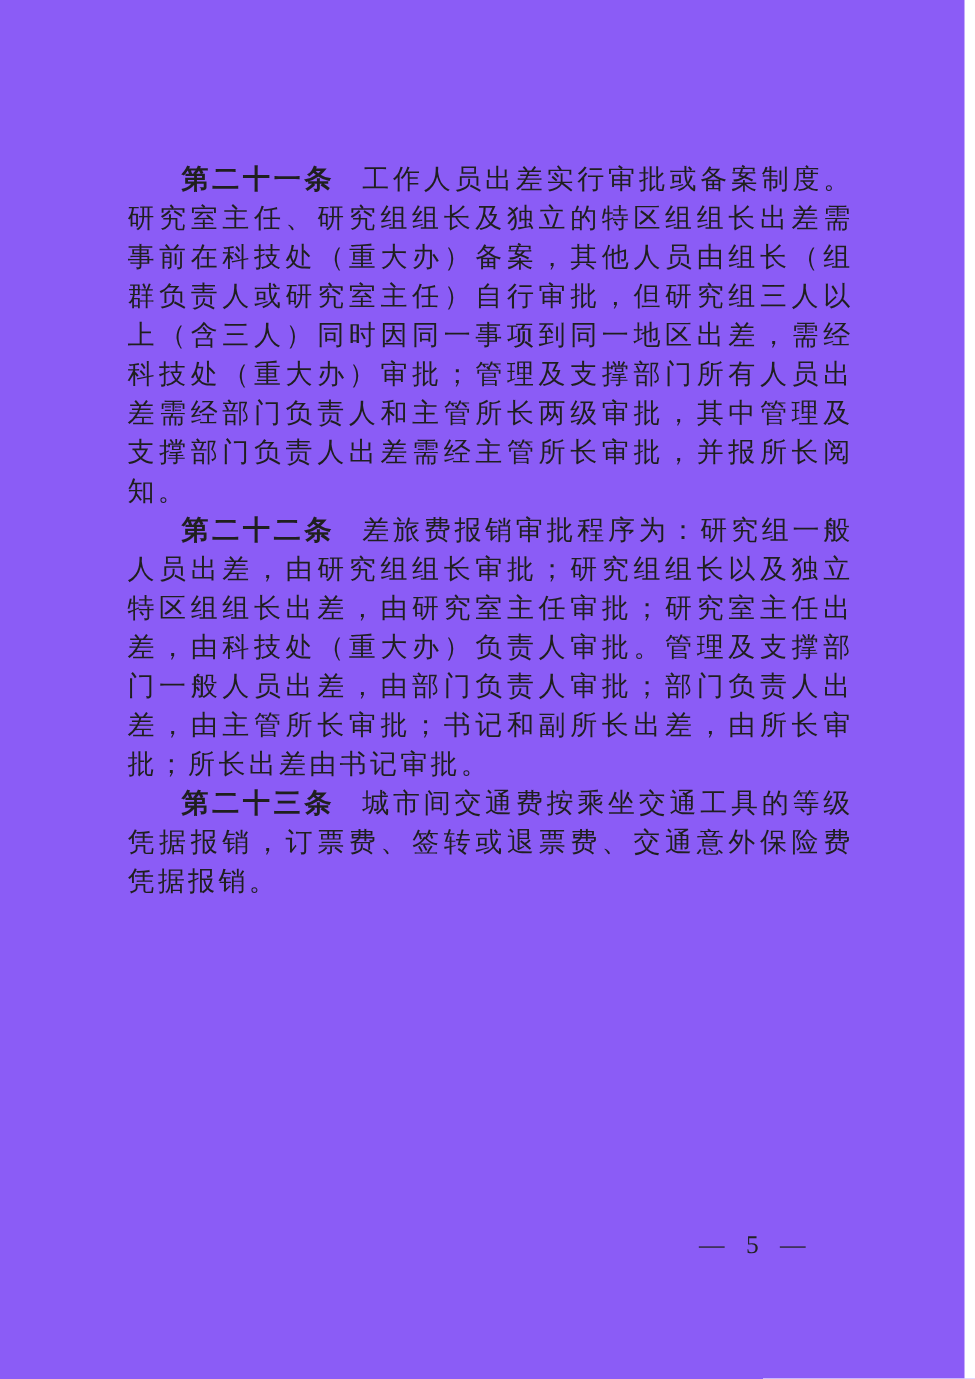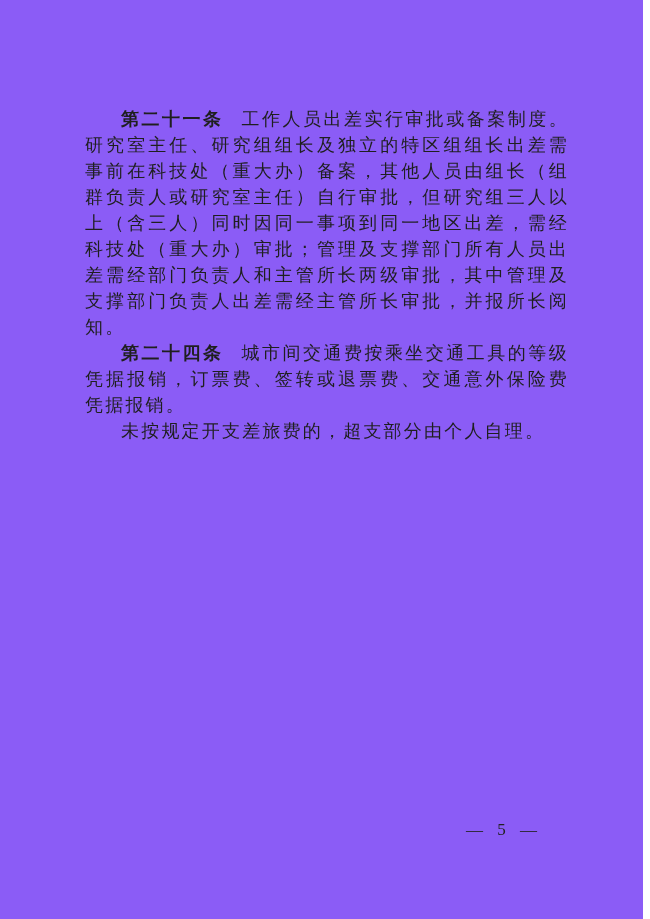--- a/index.html
+++ b/index.html
@@ -56,27 +56,27 @@
   }
 </style>
 </head>
 <body>
 
 <div class="page">
   <div class="content">
 
     <p class="para"><b class="lead">第二十一条</b><span>工作人员出差实行审批或备案制度。研究室主任、研究组组长及独立的特区组组长出差需事前在科技处（重大办）备案，其他人员由组长（组群负责人或研究室主任）自行审批，但研究组三人以上（含三人）同时因同一事项到同一地区出差，需经科技处（重大办）审批；管理及支撑部门所有人员出差需经部门负责人和主管所长两级审批，其中管理及支撑部门负责人出差需经主管所长审批，并报所长阅知。</span></p>
 
+    <p class="para"><b class="lead">第二十二条</b><span>差旅费报销审批程序为：研究组一般人员出差，由研究组组长审批；研究组组长以及独立特区组组长出差，由研究室主任审批；研究室主任出差，由科技处（重大办）负责人审批。管理及支撑部门一般人员出差，由部门负责人审批；部门负责人出差，由主管所长审批；书记和副所长出差，由所长审批；所长出差由书记审批。</span></p>
 
-    <p class="para"><b class="lead">第二十四条</b><span>城市间交通费按乘坐交通工具的等级凭据报销，订票费、签转或退票费、交通意外保险费凭据报销。</span></p>
+    <p class="para"><b class="lead">第二十三条</b><span>城市间交通费按乘坐交通工具的等级凭据报销，订票费、签转或退票费、交通意外保险费凭据报销。</span></p>
 
 
 
 
-    <p class="para"><span>未按规定开支差旅费的，超支部分由个人自理。</span></p>
 
 
   </div>
 
   <div class="footer">
     <span class="page-num-wrap">— 5 —</span>
   </div>
 </div>
 
 </body></html>

